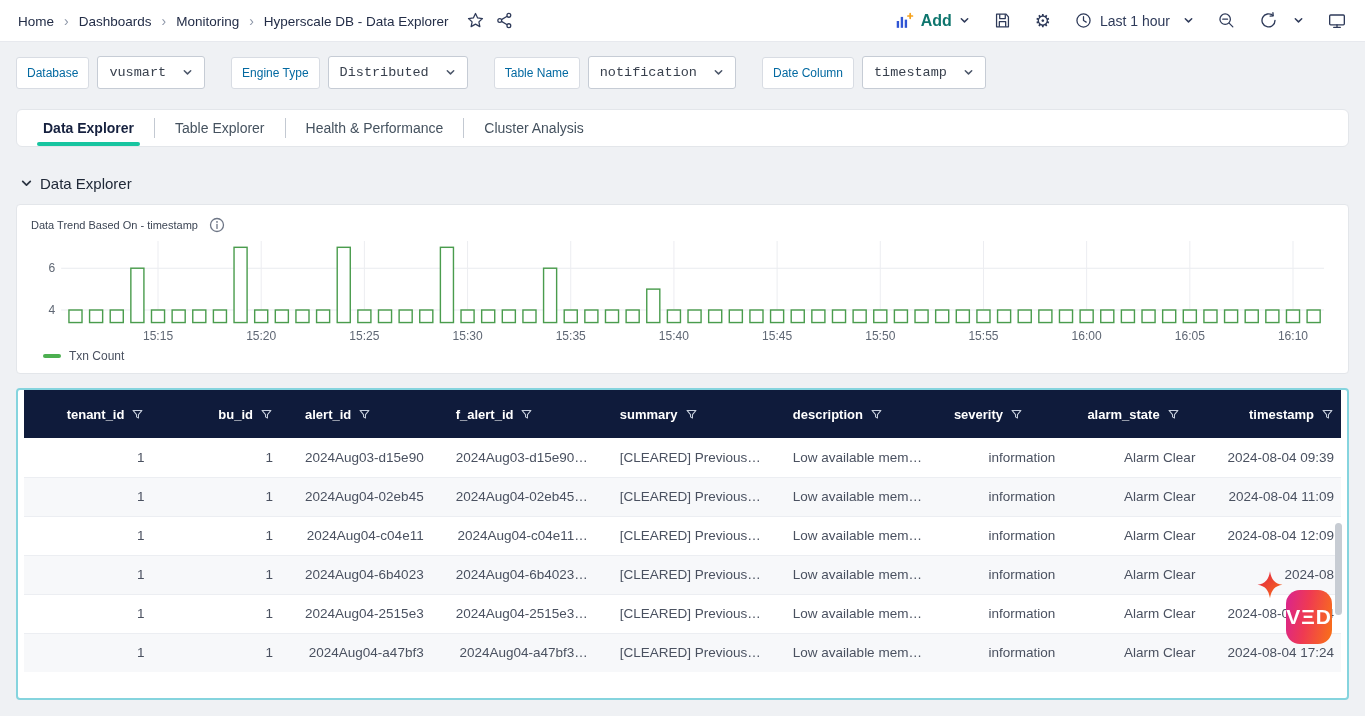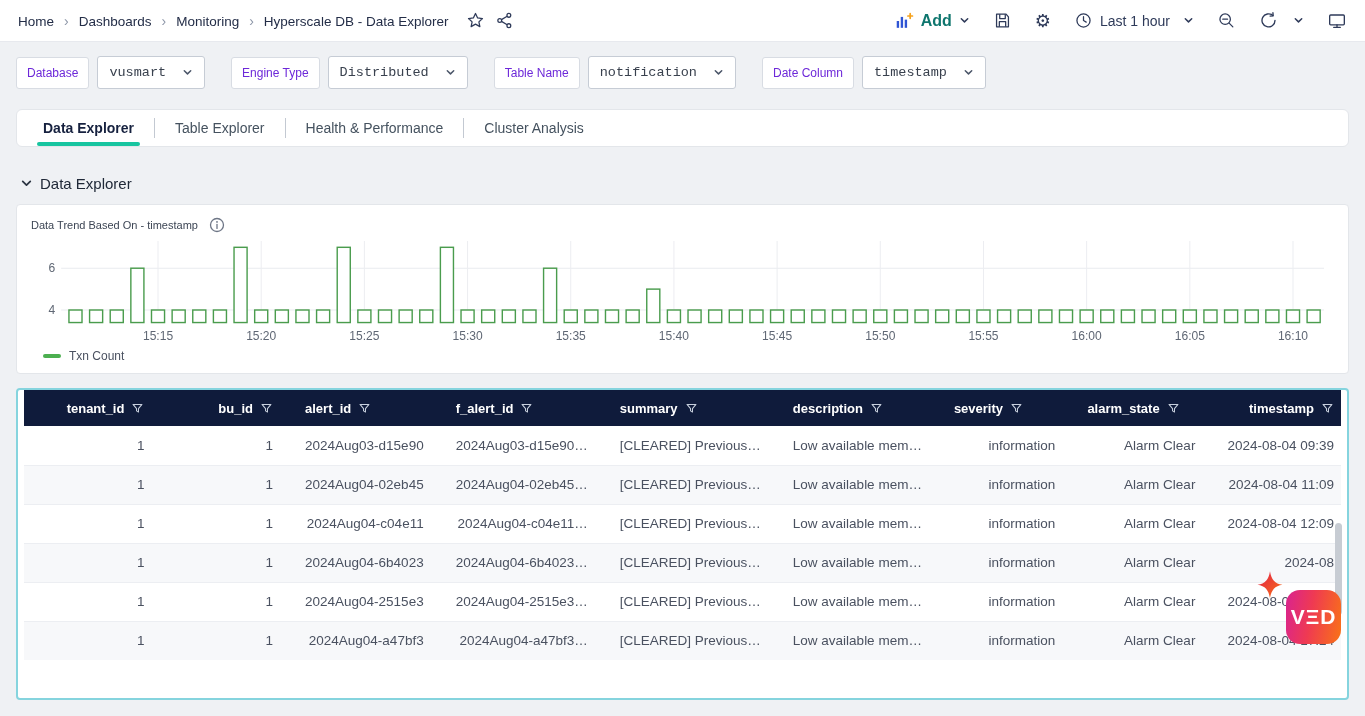--- a/index.html
+++ b/index.html
@@ -20,21 +20,21 @@
   .add-label { color:#0f766e; font-size:16px; font-weight:600; }
   .time-label { color:#2e3a59; font-size:14px; }
   .gear-glyph { font-size:18px; color:#2e3a59; line-height:1; }
 
   
   .main { padding:14px 16px 0; }
 
   .filters { display:flex; align-items:center; gap:26px; }
   .fpair { display:flex; align-items:center; gap:8px; }
   .flabel { border:1px solid #d8dce3; background:#fff; border-radius:3px;
-    padding:8px 10px; font-size:12px; color:#6d28d9; white-space:nowrap; }
+    padding:8px 10px; font-size:12px; color:#0369a1; white-space:nowrap; }
   .fvalue { border:1px solid #c6ccd5; background:#fff; border-radius:3px;
     padding:8px 11px; font-size:13.5px; color:#39414e; display:flex;
     align-items:center; gap:16px; cursor:pointer; white-space:nowrap;font-family:Liberation Mono, monospace; }
 
   .tabsbar { margin-top:20px; background:#fff; border:1px solid #e3e6ea; border-radius:6px;
     height:38px; display:flex; align-items:center; padding:0 10px; }
   .tab { position:relative; height:100%; display:flex; align-items:center;
     padding:0 16px; font-size:14px; color:#45525f; cursor:pointer; white-space:nowrap; }
   .tab.active { color:#16213f; font-weight:700; }
   .tab.active::after { content:""; position:absolute; left:10px; right:10px; bottom:0;
@@ -55,35 +55,35 @@
   
   .tablecard { margin-top:14px; border:2px solid #85d4de; border-radius:4px;
     height:312px; overflow:hidden; position:relative; background:#fff; }
   .tabletitle { height:38px; display:flex; align-items:center; gap:11px;
     padding:0 10px; font-size:13.5px; color:#3b4250; background:#fbfbfc; }
   .kebab { margin-left:auto; width:26px; height:26px; border-radius:4px; background:#e9ebee;
     display:flex; align-items:center; justify-content:center; color:#3f4a5a;
     font-size:15px; cursor:pointer; }
   .twrap { margin:0 6px; overflow:hidden; }
   table { border-collapse:collapse; table-layout:fixed; min-width:1356px; }
-  th { background:#0f1b3b; height:36px; font-size:13px; color:#fff; font-weight:600; padding:0 16px; }
+  th { background:#0f1b3b; height:48px; font-size:13px; color:#fff; font-weight:600; padding:0 16px; }
   .thc { display:flex; align-items:center; gap:7px; }
   th.al-r .thc { justify-content:flex-end; }
   td { height:39px; font-size:13.5px; color:#4a5160; padding:0 16px;
     border-top:1px solid #eceef2; white-space:nowrap; overflow:hidden;text-align:right; }
   tbody tr:first-child td { border-top:none; }
   tbody tr:nth-child(even) { background:#f7f8fa; }
   .al-r { text-align:right; }
   th:last-child, td:last-child { padding-right:46px; }
   .vscroll { position:absolute; right:5px; top:133px; width:7px; height:92px;
     border-radius:4px; background:#c7ccd3; cursor:pointer; }
 
   
   .sparkle { position:absolute; left:1255px; top:570px; pointer-events:none; }
-  .vedlogo { position:absolute; left:1286px; top:590px; width:55px; height:54px;
+  .vedlogo { position:absolute; left:1286px; top:590px; width:46px; height:54px;
     border-radius:14px; background:linear-gradient(100deg,#d92390 0%,#ef3a52 45%,#f97316 100%);
     display:flex; align-items:center; justify-content:center; color:#fff;
     font-weight:800; font-size:21px; letter-spacing:1px; }
 </style>
 </head>
 <body>
 
 <div class="topbar">
   <div class="bc">
     <span id="crumbs" style="display:flex;align-items:flex-end;gap:10px;">

